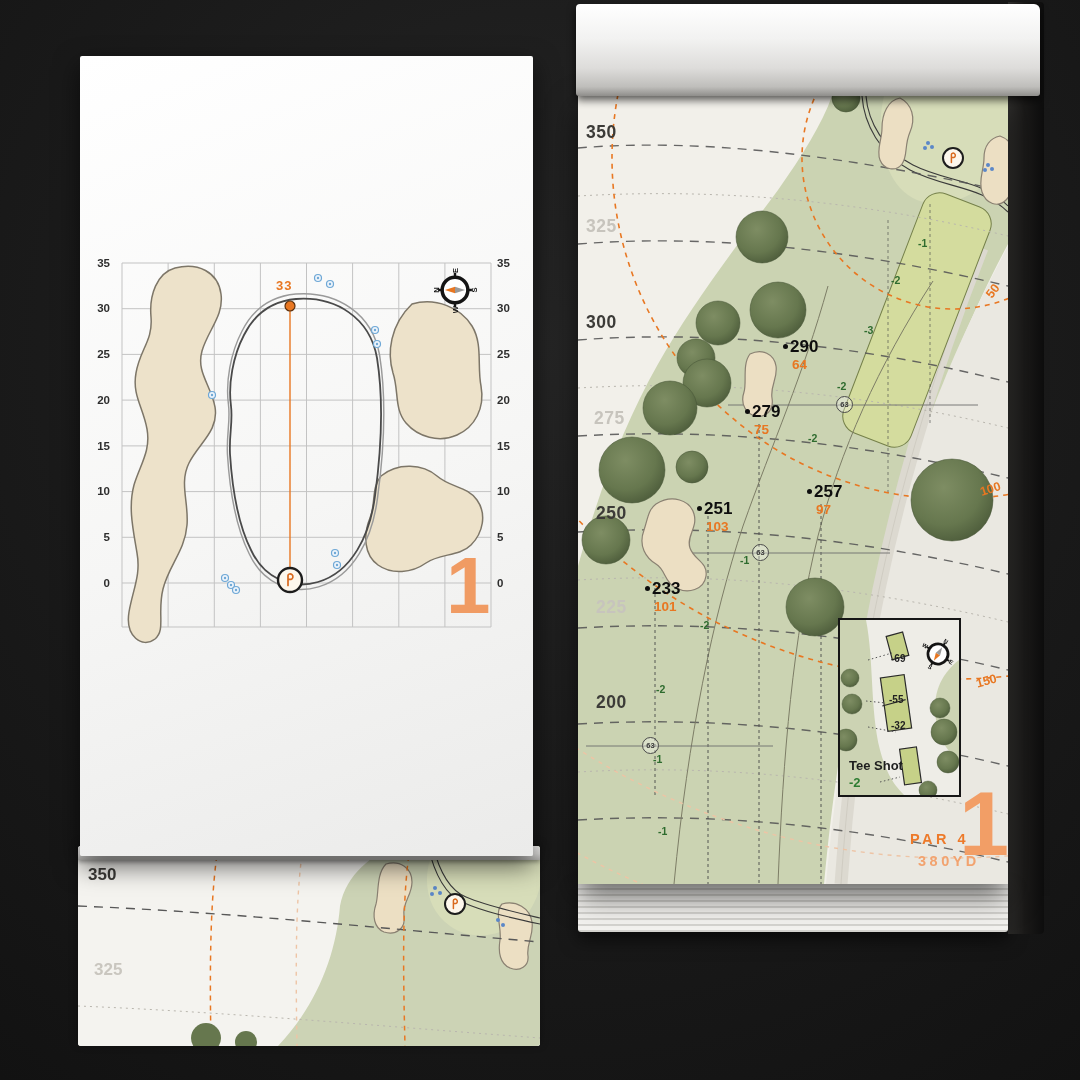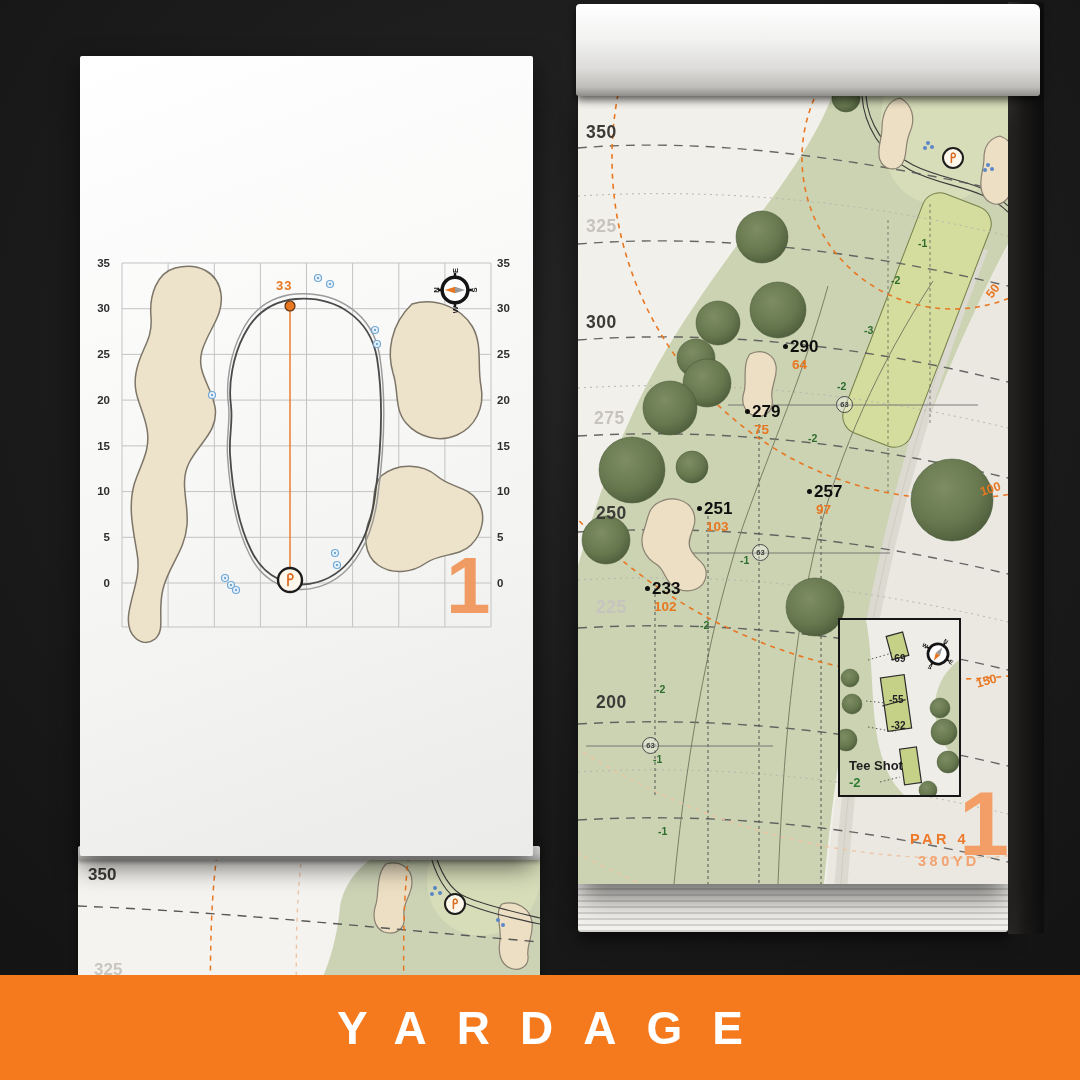--- a/index.html
+++ b/index.html
@@ -352,21 +352,21 @@
     <div class="mk" style="left:229px;top:387px">
       <span class="dot"></span><span>257</span>
       <span class="to">97</span>
     </div>
     <div class="mk" style="left:119px;top:404px">
       <span class="dot"></span><span>251</span>
       <span class="to">103</span>
     </div>
     <div class="mk" style="left:67px;top:484px">
       <span class="dot"></span><span>233</span>
-      <span class="to">102</span>
+      <span class="to">101</span>
     </div>
 
     <span class="arcl" style="left:408px;top:188px;transform:rotate(-52deg)">50</span>
     <span class="arcl" style="left:402px;top:386px;transform:rotate(-18deg)">100</span>
     <span class="arcl" style="left:398px;top:578px;transform:rotate(-16deg)">150</span>
 
     <span class="c63" style="left:258px;top:300px">63</span>
     <span class="c63" style="left:174px;top:448px">63</span>
     <span class="c63" style="left:64px;top:641px">63</span>
 
@@ -428,17 +428,14 @@
         <text x="0" y="14.5" text-anchor="middle" dominant-baseline="central" font-size="5.6" font-weight="700" fill="#141414">S</text>
         <text x="-14.5" y="0" text-anchor="middle" dominant-baseline="central" font-size="5.6" font-weight="700" fill="#141414">W</text>
       </svg>
     </div>
 
     <span class="parline">PAR 4</span>
     <span class="ydline">380YD</span>
     <span class="holenum-r">1</span>
   </div>
 
-  <div class="banner">
-    <span>YARDAGE</span>
-  </div>
 
 </div>
 
 </body></html>

